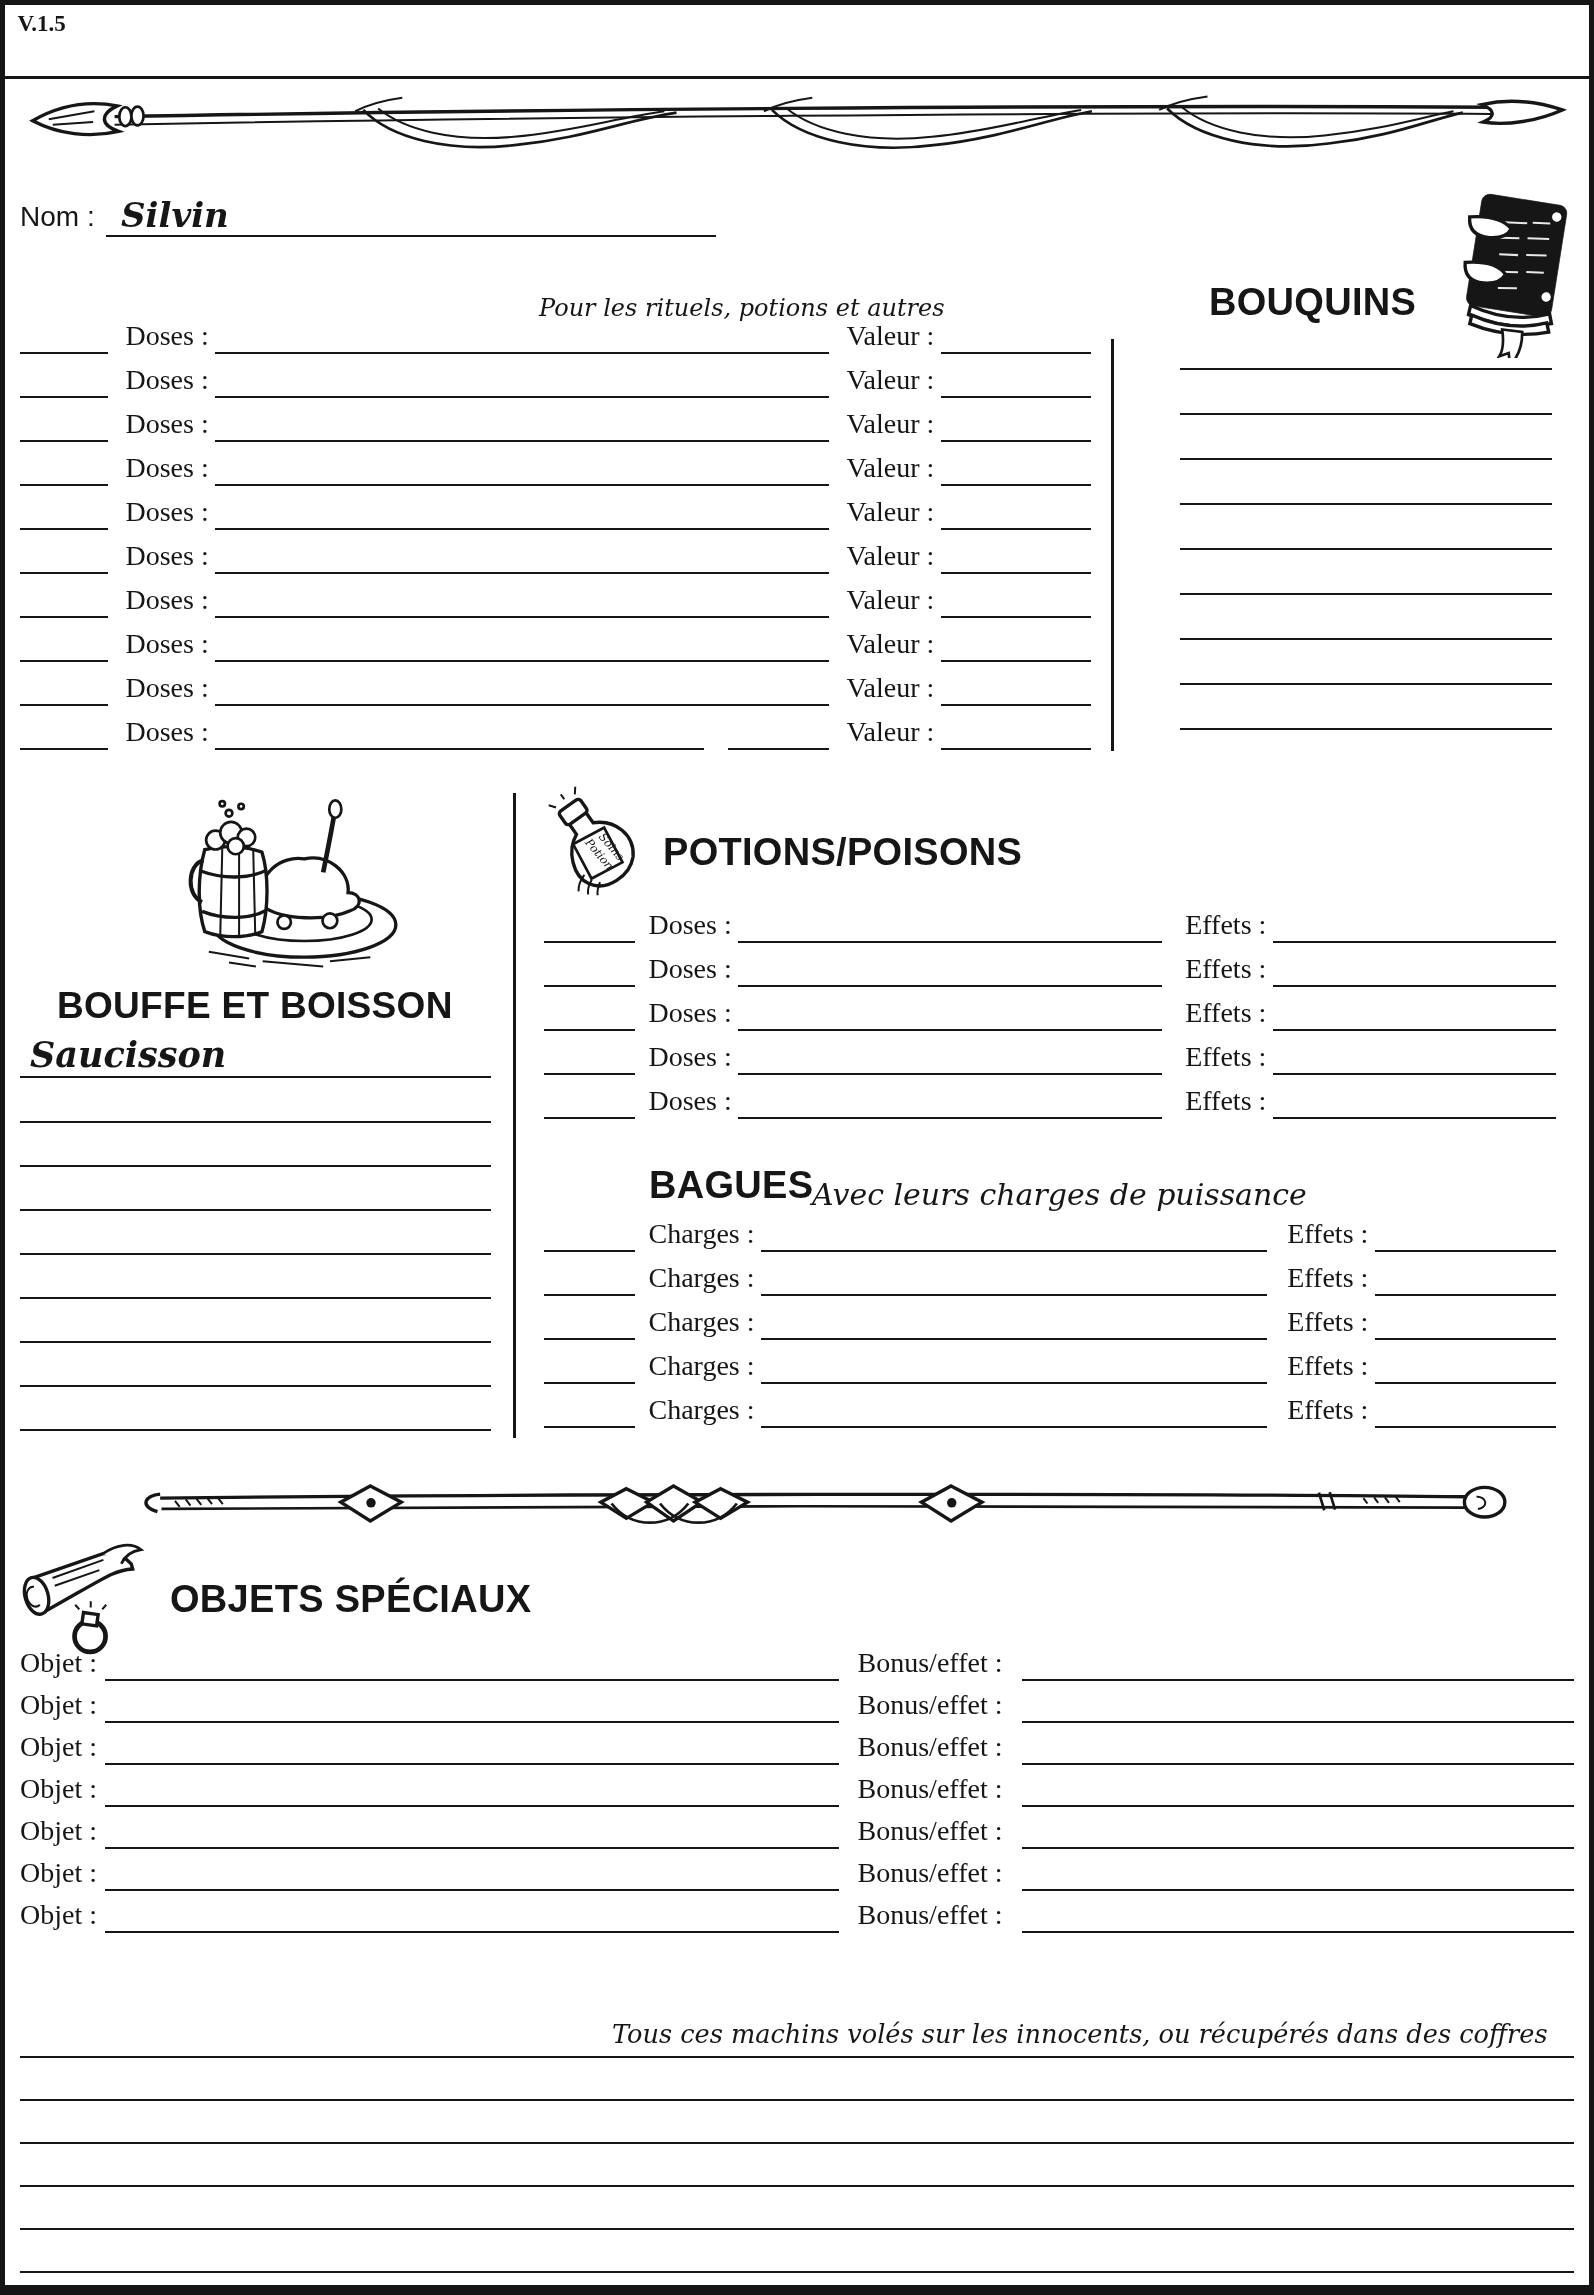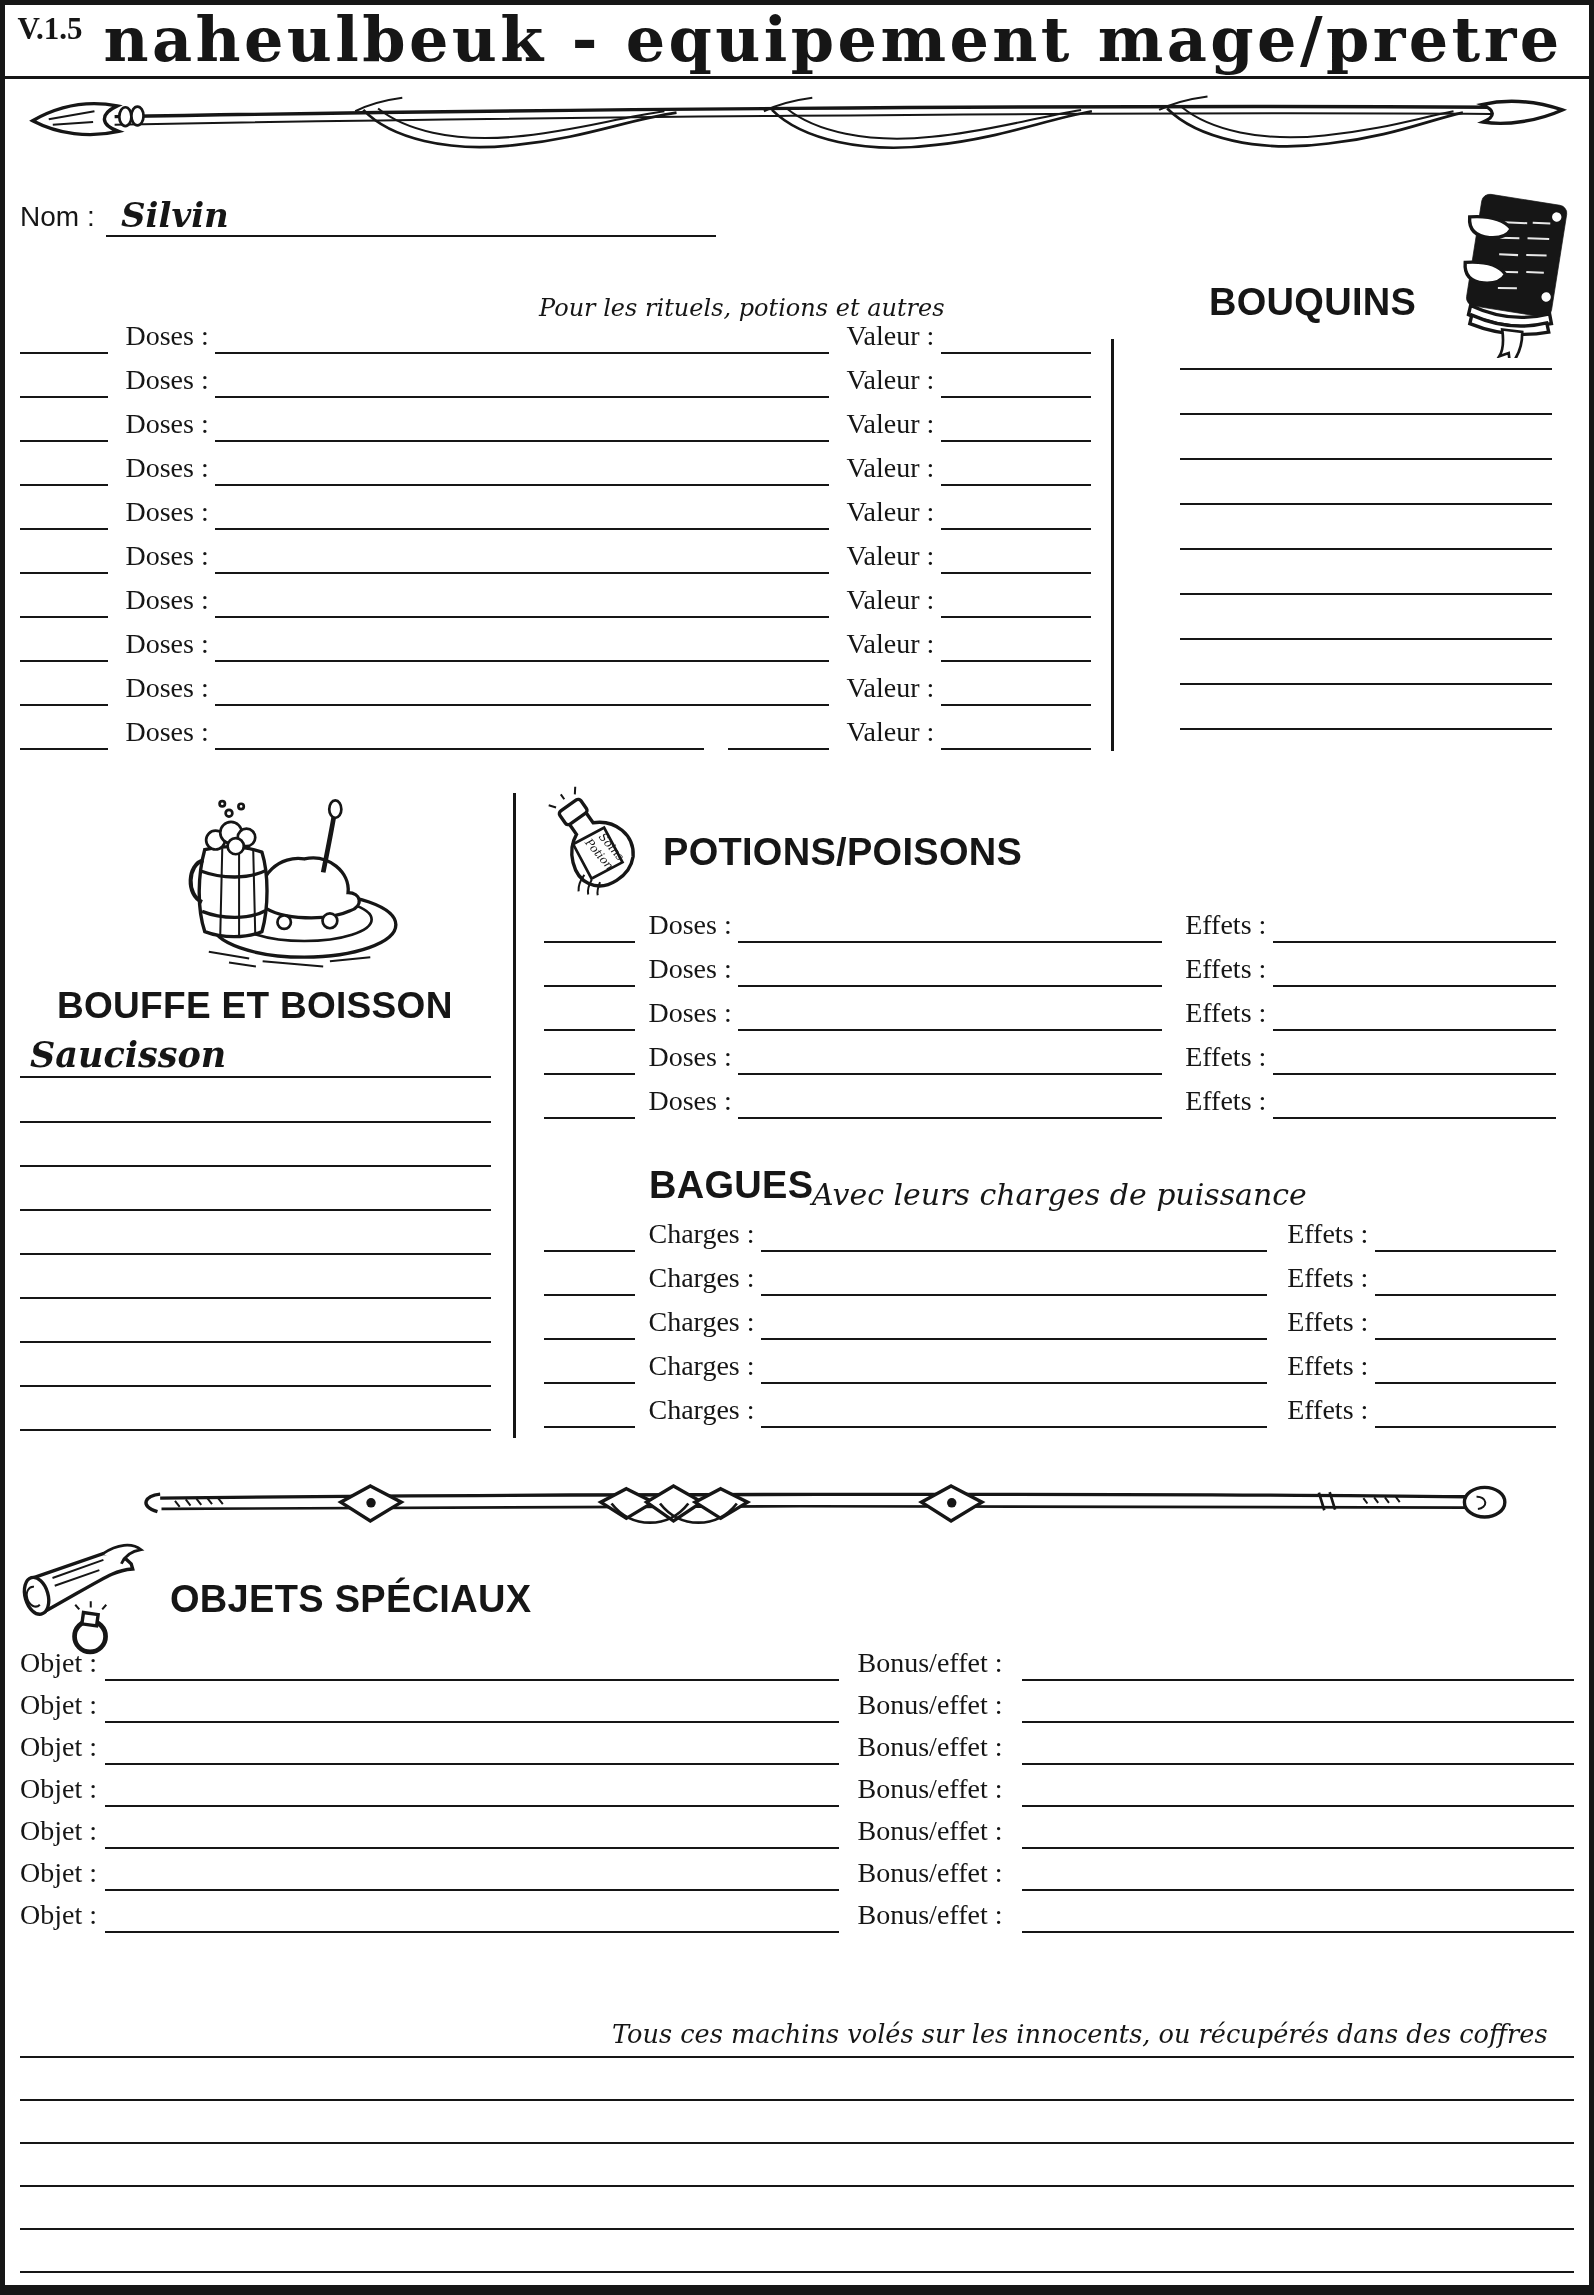--- a/index.html
+++ b/index.html
@@ -8,21 +8,21 @@
   .abs { position:absolute; }
 
   
   .b-top   { left:0; right:0; top:0; height:5.4px;  background:#161616; }
   .b-bot   { left:0; right:0; bottom:0; height:10px; background:#161616; }
   .b-left  { left:0; top:0; bottom:0; width:4.7px;  background:#161616; }
   .b-right { right:0; top:0; bottom:0; width:4.7px; background:#161616; }
   .title-rule { left:0; right:0; top:76px; height:2.7px; background:#161616; }
 
   
-  .version { font-family:"Liberation Serif", serif; font-weight:bold; font-size:31px; }
+  .version { font-family:"Liberation Serif", serif; font-weight:bold; font-size:23px; }
   .doc-title { font-family:"DejaVu Serif", serif; font-weight:bold; font-size:62px;
                letter-spacing:3.4px; text-transform:lowercase; text-align:center; white-space:nowrap; }
   .h1 { font-family:"Liberation Sans", sans-serif; font-weight:900; font-size:38px;
         letter-spacing:0.3px; white-space:nowrap; }
   .h1.small { font-size:37px; }
   .sub { font-family:"DejaVu Serif", serif; font-style:italic; font-size:30px; white-space:nowrap; }
   .lbl { font-family:"Liberation Serif", serif; font-size:28px; line-height:1; white-space:nowrap; padding-bottom:4px; }
   .nom-lbl { font-family:Liberation Sans, sans-serif; font-size:28px; }
   .hand { font-family:"DejaVu Serif", serif; font-style:italic; font-weight:bold; white-space:nowrap; }
 
@@ -83,21 +83,20 @@
 
 <div class="page">
 
   <div class="abs b-top"></div>
   <div class="abs b-left"></div>
   <div class="abs b-right"></div>
   <div class="abs b-bot"></div>
   <div class="abs title-rule"></div>
 
   <div class="abs version" style="left:17.5px; top:10.8px;">V.1.5</div>
-  <div class="abs doc-title" style="left:88px; right:16px; top:2.7px;">Naheulbeuk - Equipement Mage/Pretre</div>
 
   <svg class="abs" style="left:12px; top:79px;" width="1571" height="82" viewBox="0 0 2332 122">
     <path class="ink" stroke-width="5" d="M150,56 C700,46 1600,38 2200,42"></path>
     <path class="ink" stroke-width="3" d="M150,68 C700,58 1600,48 2198,52"></path>
     <path d="M28,62 C70,38 112,32 154,40 C128,52 128,68 156,78 C112,88 66,82 28,62 Z" fill="#fff" stroke="#161616" stroke-width="5"></path>
     <path class="ink" stroke-width="3" d="M52,60 L120,48 M58,68 L118,64"></path>
     <ellipse cx="166" cy="56" rx="9" ry="14" fill="#fff" stroke="#161616" stroke-width="4"></ellipse>
     <ellipse cx="184" cy="55" rx="9" ry="14" fill="#fff" stroke="#161616" stroke-width="4"></ellipse>
     <path d="M2304,46 C2262,32 2220,30 2184,38 C2204,46 2205,56 2186,64 C2222,70 2268,62 2304,46 Z" fill="#fff" stroke="#161616" stroke-width="5"></path>
     <path class="ink" stroke-width="4" d="M520,46 C560,88 646,110 748,98 C848,88 908,62 986,50"></path>

